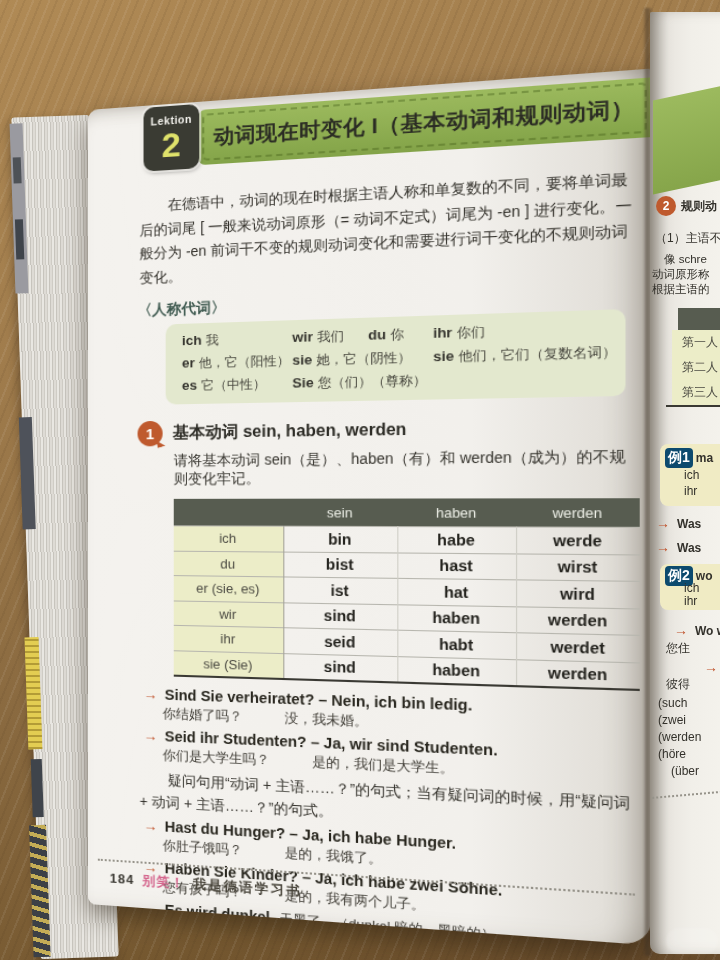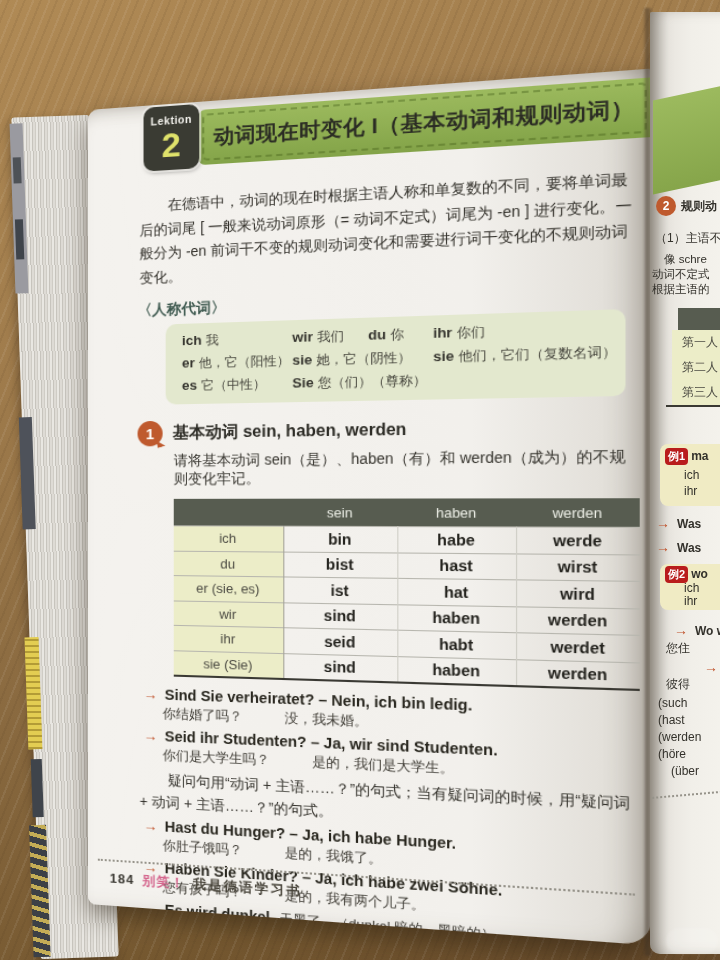--- a/index.html
+++ b/index.html
@@ -92,21 +92,21 @@
   .rp-abs{position:absolute;white-space:nowrap;font-size:12px;color:#33312b;}
   .rp-sec{display:flex;align-items:center;gap:5px;}
   .rp-circle{width:20px;height:20px;border-radius:50%;background:#bf5a2e;color:#fff;font-size:12px;font-weight:bold;
     display:flex;align-items:center;justify-content:center;flex:0 0 auto;}
   .rp-bold{font-weight:bold;}
   .rp-th{position:absolute;left:28px;right:-2px;top:296px;height:22px;background:#575c50;}
   .rp-row{position:absolute;left:22px;right:-2px;height:25px;background:#ecedc8;border-bottom:1px solid #b0afa6;
     font-size:12px;color:#4c4b43;line-height:25px;padding-left:10px;}
   .rp-tbl-end{position:absolute;left:16px;right:-2px;top:393px;border-top:2px solid #3a3933;}
   .rp-exbox{position:absolute;left:10px;right:-12px;background:#f0ebc4;border-radius:8px;}
-  .rp-exbadge{display:inline-block;background:#b91c1c;color:#fff;font-size:11px;border-radius:4px;padding:1px 3px;margin-right:3px;font-weight:bold;}
+  .rp-exbadge{display:inline-block;background:#0c4a6e;color:#fff;font-size:14px;border-radius:4px;padding:1px 3px;margin-right:3px;font-weight:bold;}
   .rp-dot{position:absolute;top:781px;left:2px;width:90px;border-top:2px dotted #96938a;transform:rotate(-5deg);}
   .watermark{position:absolute;right:2px;bottom:6px;width:52px;height:26px;border-radius:13px;
     background:rgba(255,255,255,.14);filter:blur(1px);}
 </style>
 </head>
 <body>
 
 <div class="scene">
   <div class="desk"></div>
 
@@ -242,21 +242,21 @@
 
   <div class="right-page">
     <div class="rp-band"></div>
 
     <div class="rp-abs rp-sec" style="left:6px;top:184px;">
       <span class="rp-circle">2</span>
       <span class="rp-bold">规则动</span>
     </div>
     <div class="rp-abs" style="left:5px;top:218px;">（1）主语不</div>
     <div class="rp-abs" style="left:14px;top:240px;font-size:11.5px;">像 schre</div>
-    <div class="rp-abs" style="left:2px;top:255px;font-size:11.5px;">动词不定式</div>
+    <div class="rp-abs" style="left:2px;top:255px;font-size:11.5px;">动词原形称</div>
     <div class="rp-abs" style="left:2px;top:270px;font-size:11.5px;">根据主语的</div>
 
     <div class="rp-th"></div>
     <div class="rp-row" style="top:318px;">第一人</div>
     <div class="rp-row" style="top:343px;">第二人</div>
     <div class="rp-row" style="top:368px;">第三人</div>
     <div class="rp-tbl-end"></div>
 
     <div class="rp-exbox" style="top:432px;height:62px;">
       <div class="rp-abs" style="left:5px;top:4px;"><span class="rp-exbadge">例1</span><span class="rp-bold">ma</span></div>
@@ -270,21 +270,21 @@
       <div class="rp-abs" style="left:5px;top:2px;"><span class="rp-exbadge">例2</span><span class="rp-bold">wo</span></div>
       <div class="rp-abs" style="left:24px;top:17px;">ich</div>
       <div class="rp-abs" style="left:24px;top:30px;">ihr</div>
     </div>
     <div class="rp-abs" style="left:24px;top:610px;"><span class="arr">→</span><span class="rp-bold">Wo w</span></div>
     <div class="rp-abs" style="left:16px;top:628px;">您住</div>
     <div class="rp-abs" style="left:6px;top:647px;margin-left:48px;"><span class="arr">→</span><span class="rp-bold">Woh</span></div>
     <div class="rp-abs" style="left:16px;top:664px;">彼得</div>
 
     <div class="rp-abs" style="left:8px;top:684px;">(such</div>
-    <div class="rp-abs" style="left:8px;top:701px;">(hast</div>
+    <div class="rp-abs" style="left:8px;top:701px;">(zwei</div>
     <div class="rp-abs" style="left:8px;top:718px;">(werden</div>
     <div class="rp-abs" style="left:8px;top:735px;">(höre</div>
     <div class="rp-abs" style="left:21px;top:752px;">(über</div>
 
     <div class="rp-dot"></div>
   </div>
 
   <div class="watermark"></div>
 </div>
 

